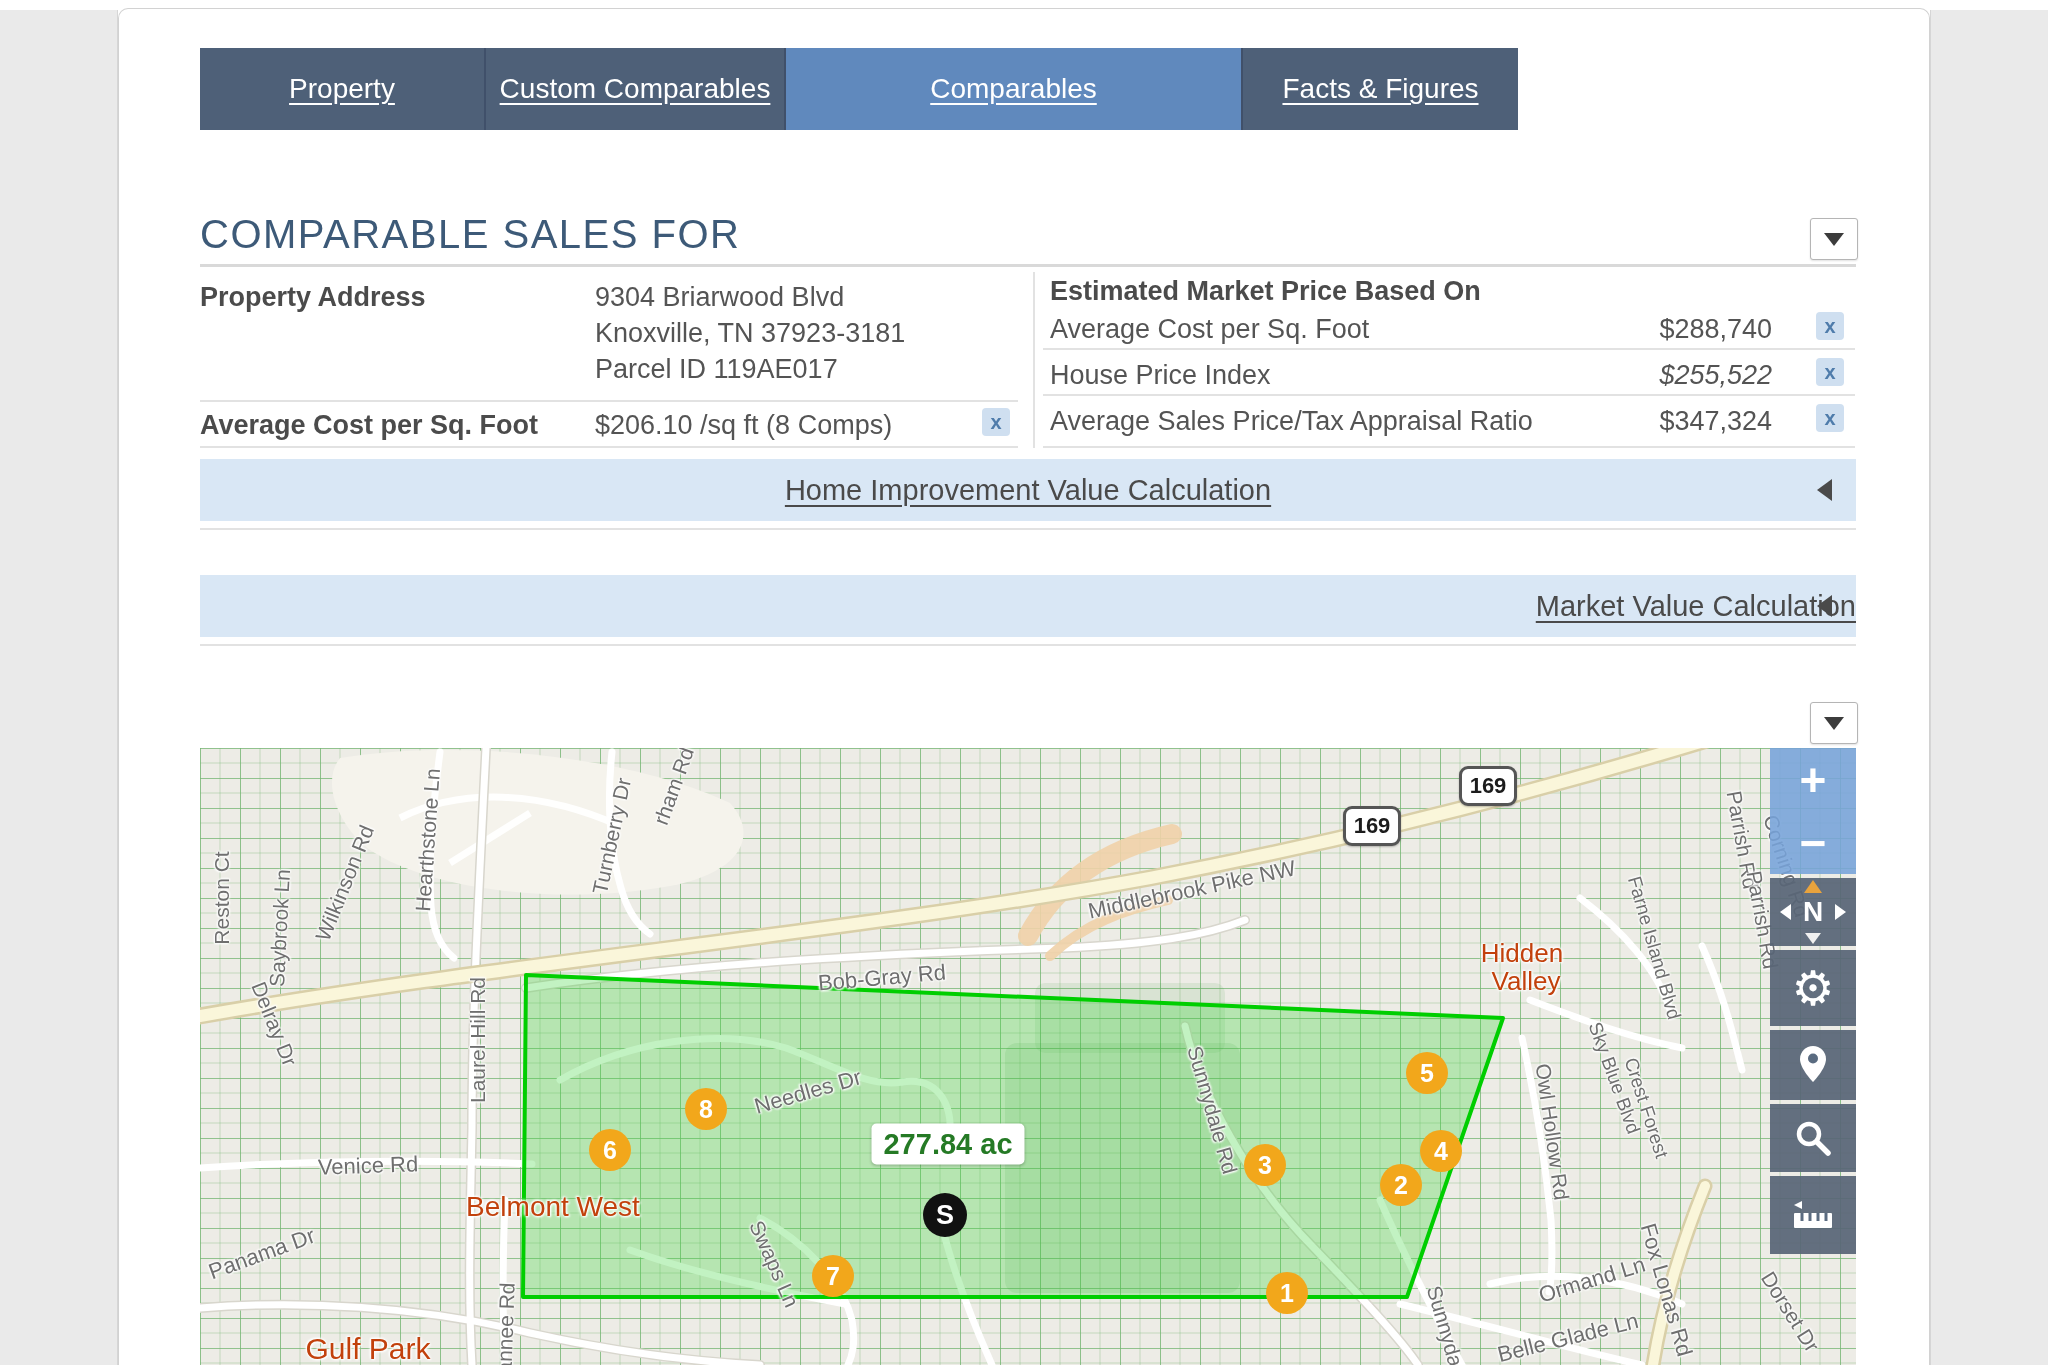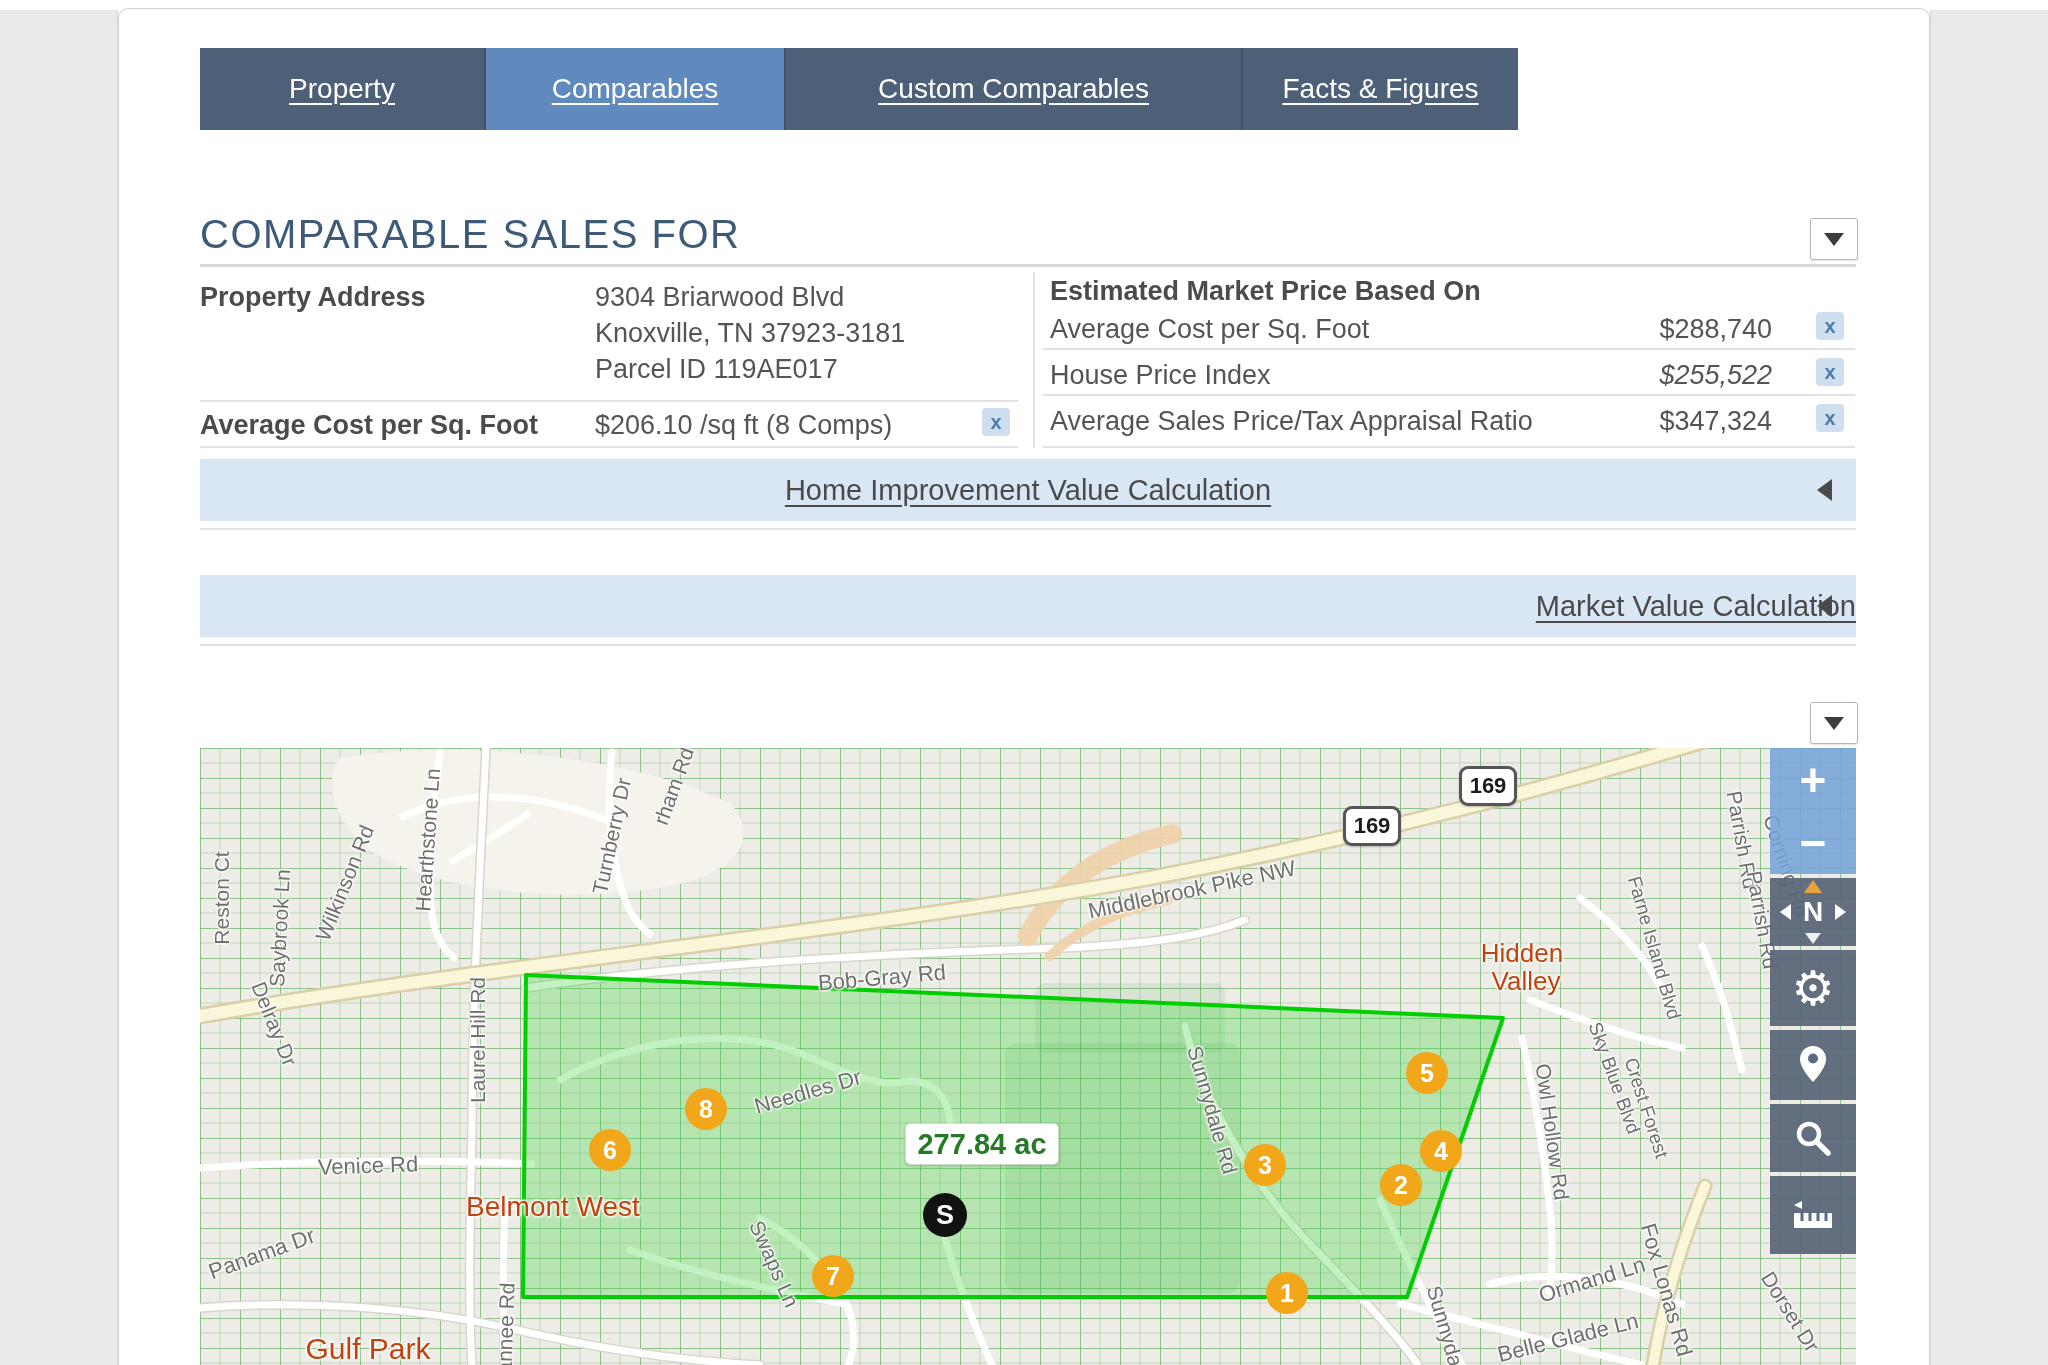--- a/index.html
+++ b/index.html
@@ -62,21 +62,21 @@
            text-shadow:0 0 3px #fff,0 0 4px #fff,1px 1px 2px #fff,-1px -1px 2px #fff;}
   .shield{position:absolute;width:52px;height:34px;background:#fff;border:3px solid #555;border-radius:9px;
           transform:translate(-50%,-50%);display:flex;align-items:center;justify-content:center;
           font-size:22px;font-weight:bold;color:#1c1c1c;box-shadow:0 1px 2px rgba(0,0,0,.25);}
   .marker{position:absolute;width:42px;height:42px;border-radius:50%;background:#f2a71b;color:#fff;
           font-size:25px;font-weight:bold;display:flex;align-items:center;justify-content:center;
           transform:translate(-50%,-50%);cursor:pointer;}
   .subject{position:absolute;width:44px;height:44px;border-radius:50%;background:#111;color:#fff;
           font-size:27px;font-weight:bold;display:flex;align-items:center;justify-content:center;
           transform:translate(-50%,-50%);cursor:pointer;}
-  .acreage{position:absolute;left:782px;top:396px;transform:translate(-50%,-50%);background:#fff;border-radius:5px;
+  .acreage{position:absolute;left:748px;top:396px;transform:translate(-50%,-50%);background:#fff;border-radius:5px;
            padding:4px 12px;font-size:29px;font-weight:bold;color:#257a25;box-shadow:0 1px 3px rgba(0,0,0,.2);text-align:center;}
 
   
   .mc{position:absolute;left:1570px;width:86px;display:flex;align-items:center;justify-content:center;cursor:pointer;}
   .mc.dark{background:rgba(88,101,118,.93);}
   #mc-zoom{top:0;height:126px;background:rgba(118,163,218,.88);flex-direction:column;justify-content:space-around;}
   .zoomglyph{color:#fff;font-size:46px;font-weight:bold;line-height:1;cursor:pointer;}
   #mc-compass{top:130px;height:68px;}
   #mc-gear{top:202px;height:76px;}
   #mc-pin{top:282px;height:70px;}
@@ -99,25 +99,25 @@
 
 <div id="root">
   <div class="side-strip left"></div>
   <div class="side-strip right"></div>
   <div class="panel"></div>
 
   <nav class="tabs">
     <div class="tab">
         <span>Property</span>
       </div>
+    <div class="tab">
+        <span>Custom Comparables</span>
+      </div>
     <div class="tab active">
         <span>Comparables</span>
-      </div>
-    <div class="tab">
-        <span>Custom Comparables</span>
       </div>
     <div class="tab">
         <span>Facts &amp; Figures</span>
       </div>
   </nav>
 
   <div class="page-heading">COMPARABLE SALES FOR</div>
   <div class="dd-btn" id="dd1">
       <span class="tri"></span>
     </div>

